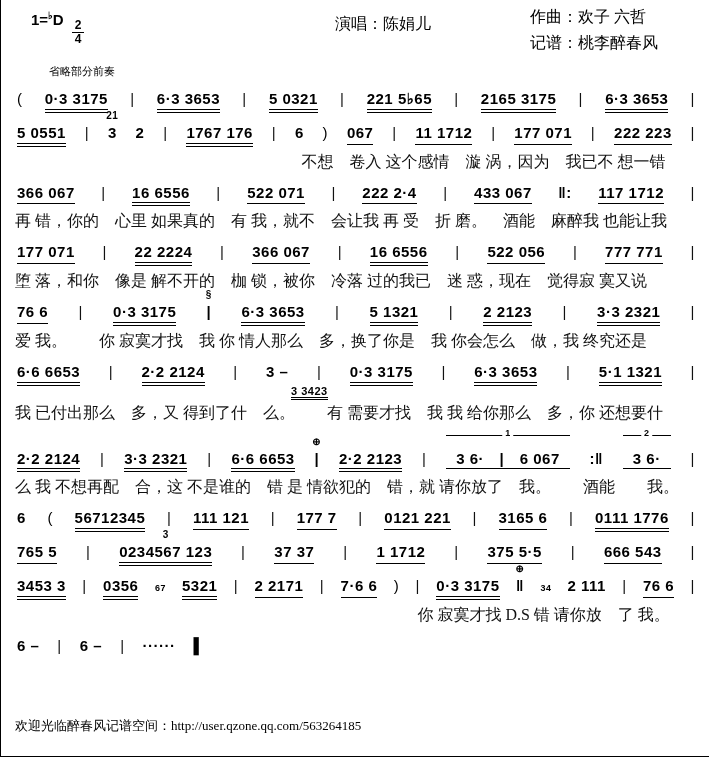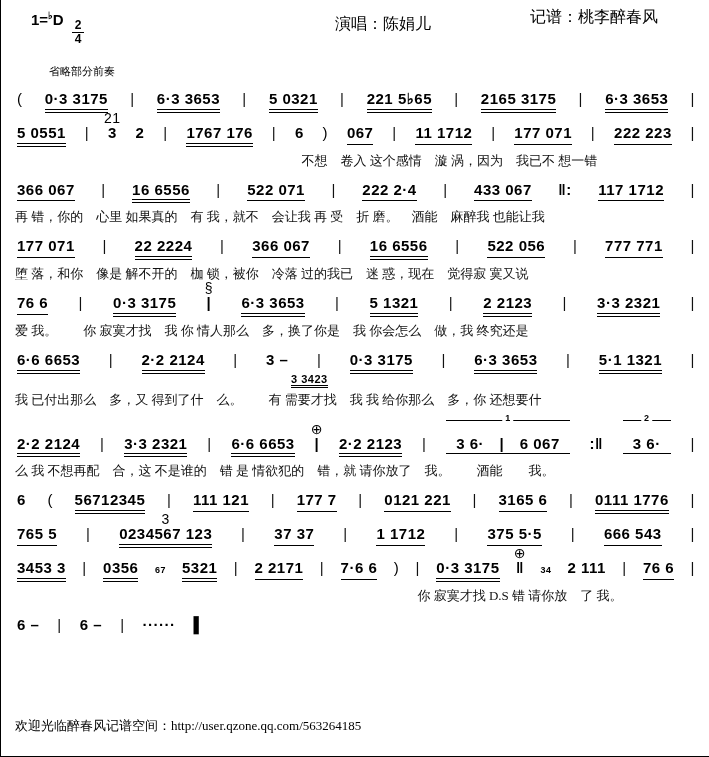--- a/index.html
+++ b/index.html
@@ -36,34 +36,34 @@
   .notation-row.compact{justify-content:flex-start;gap:18px;}
   .tok{position:relative;display:inline-block;line-height:1.25;}
   .u1{border-bottom:1.5px solid #000;padding-bottom:1px;}
   .u2{border-bottom:4px double #000;padding-bottom:0;}
   .b{font-weight:normal;color:#111;}
   .p{font-weight:normal;}
   .sym{font-weight:bold;}
   .grace{font-size:9px;vertical-align:8px;letter-spacing:0;font-family:Liberation Mono, monospace;}
   .top{
     position:absolute;top:-13px;left:50%;transform:translateX(-50%);
-    font-size:14px;font-weight:normal;border:none;line-height:1;
+    font-size:10px;font-weight:bold;border:none;line-height:1;
   }
   .bot{
     position:absolute;top:calc(100% + 3px);left:4px;font-size:11px;font-weight:bold;
     white-space:nowrap;border-bottom:3px double #000;line-height:1.1;margin-left:21px;
   }
   .volta{border-top:1.2px solid #000;padding:14px 10px 0 10px;}
   .volta::after{
     content:attr(data-label);
     position:absolute;top:-8px;left:50%;transform:translateX(-50%);
     font-size:9px;font-weight:bold;background:#fff;padding:0 3px;
   }
   .lyrics-row{
-    font-size:13px;margin-top:5px;color:#111;
+    font-size:16px;margin-top:5px;color:#111;
     font-family:"Liberation Serif", serif;white-space:nowrap;
   }
   .footer{
     position:absolute;left:14px;bottom:21px;font-size:13px;
     font-family:Liberation Serif, serif;
   }
 </style>
 </head>
 <body>
 
@@ -71,20 +71,21 @@
 
   <div class="meta">
     <div class="key-sig">
       <span>1=</span><sup>♭</sup><span>D</span><span class="frac">
           <span class="num">2</span>
           <span class="den">4</span>
         </span>
     </div>
     <div class="singer">演唱：陈娟儿</div>
     <div class="credits">
+      <div>作曲：欢子 六哲</div>
       <div>记谱：桃李醉春风</div>
     </div>
     <div class="intro-note">省略部分前奏</div>
   </div>
 
   <div class="score">
       <div class="score-line">
         <div class="notation-row">
           <span class="tok p">(</span>
           <span class="tok n u2">0·3 3175</span>

